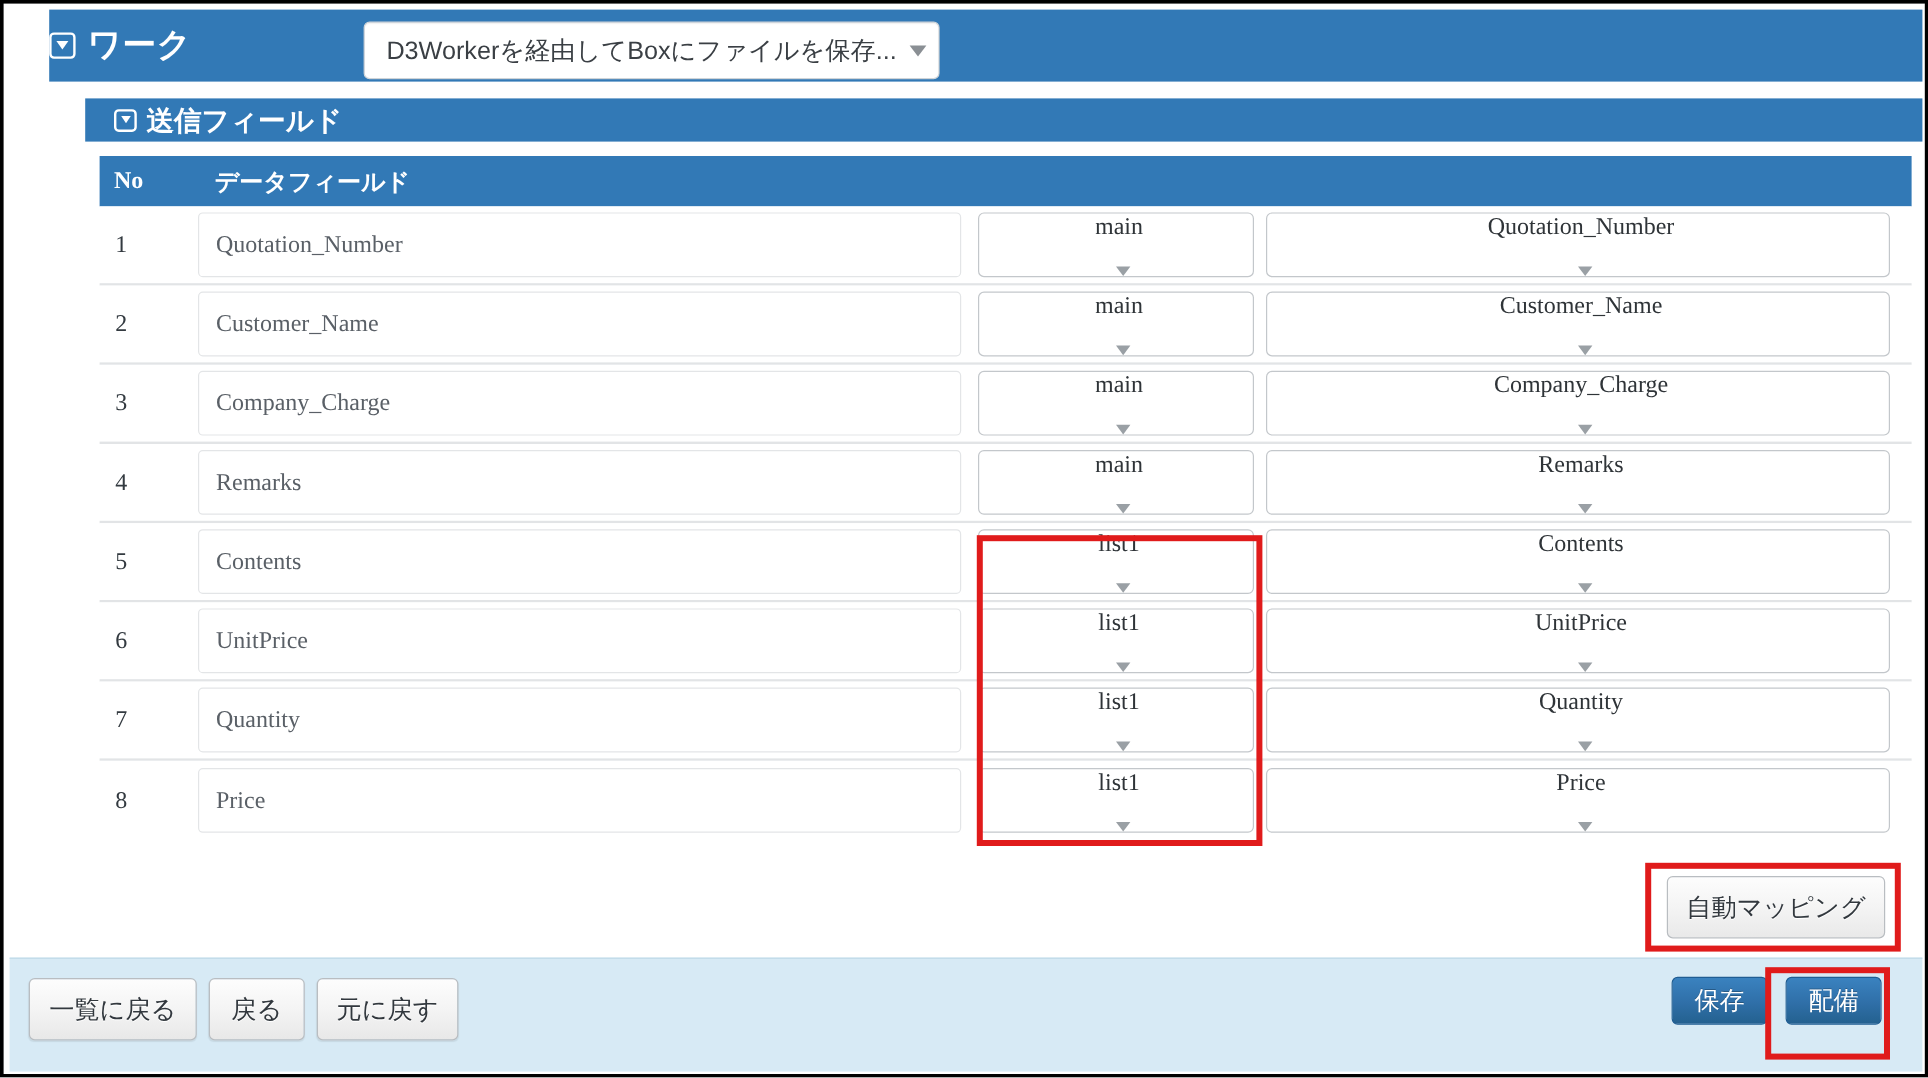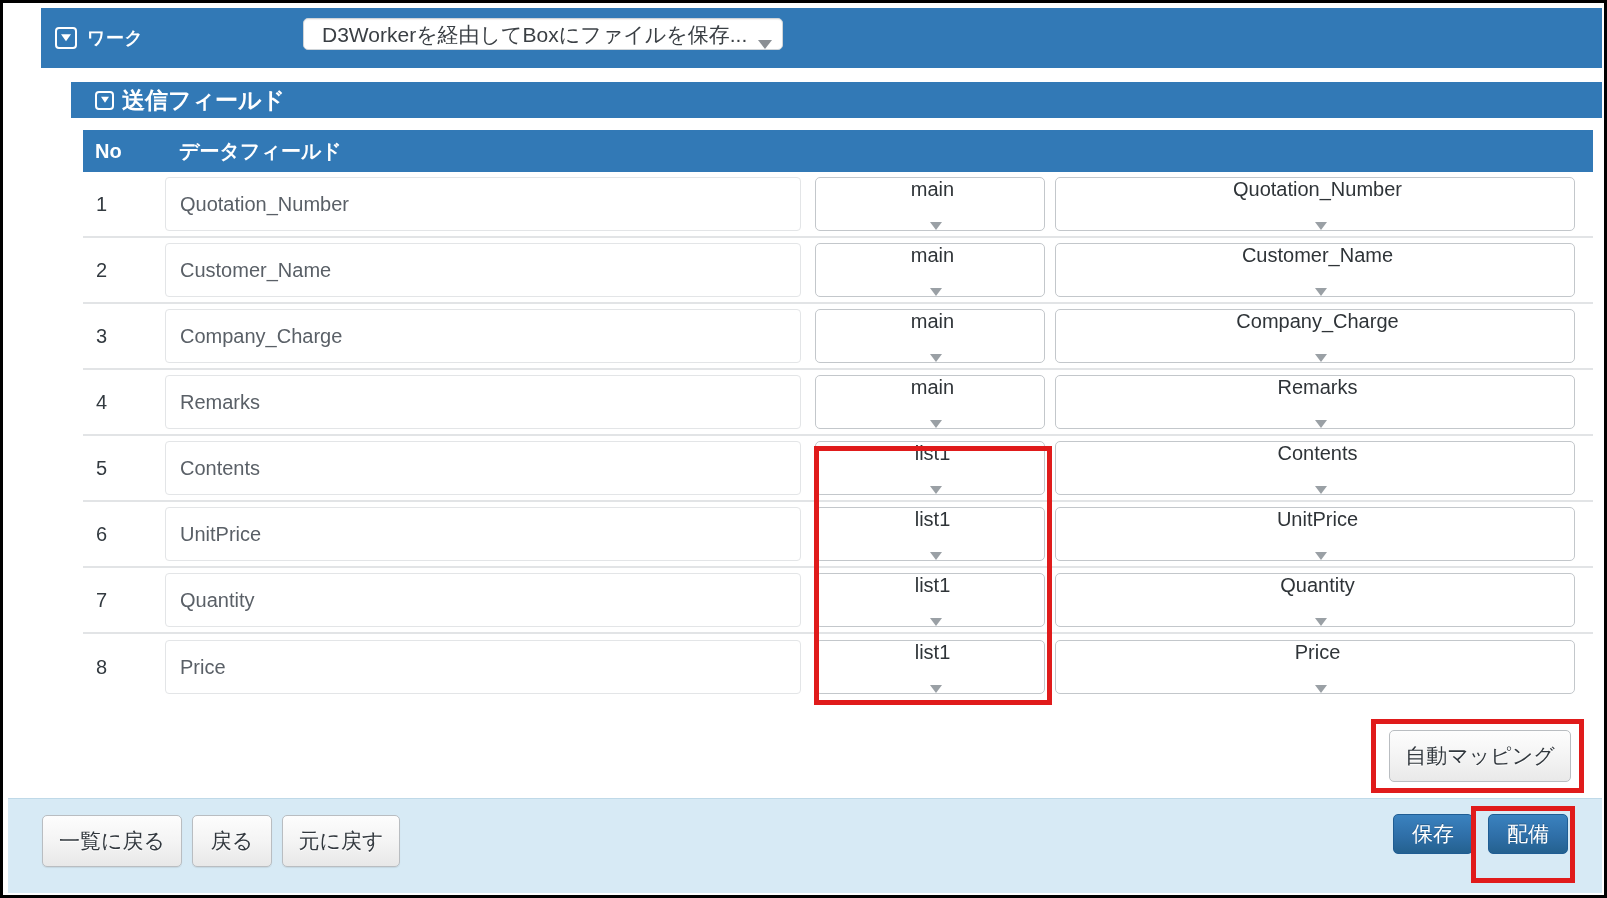--- a/index.html
+++ b/index.html
@@ -21,23 +21,22 @@
   .work-header {
     position: absolute;
     left: 38px; top: 5px;
     width: 1561px; height: 60px;
     background: #3279b6;
     display: flex;
     align-items: center;
   }
   .work-title {
     display: flex; align-items: center;
-    margin-left: 14px;
     color: #ffffff;
-    font-size: 18px;
+    font-size: 28px;
     font-weight: bold;
     letter-spacing: 0.5px;
   }
   .box-caret-icon {
     width: 22px; height: 22px;
     border: 2.5px solid #ffffff;
     border-radius: 4px;
     margin-right: 10px;
     position: relative;
     flex: 0 0 auto;
@@ -48,25 +47,25 @@
     left: 50%; top: 50%;
     transform: translate(-50%, -54%);
     width: 0; height: 0;
     border-left: 5.5px solid transparent;
     border-right: 5.5px solid transparent;
     border-top: 7px solid #ffffff;
   }
   .work-select {
     position: absolute;
     left: 262px; top: 10px;
-    width: 480px; height: 32px;
+    width: 480px; height: 48px;
     background: #ffffff;
     border: 1px solid #cfd4d8;
     border-radius: 5px;
-    display: flex; align-items: flex-end;
+    display: flex; align-items: center;
     padding: 0 10px 0 18px;
     box-shadow: 0 1px 1px rgba(0,0,0,0.06) inset;
   }
   .work-select .lbl {
     flex: 1;
     font-size: 21px;
     color: #3a3f44;
     white-space: nowrap;
     overflow: hidden;
   }
@@ -103,20 +102,21 @@
     border-left-width: 4.5px;
     border-right-width: 4.5px;
     border-top-width: 6px;
   }
 
   
   .table-wrap {
     position: absolute;
     left: 80px; top: 127px;
     width: 1510px;
+    font-family: Liberation Serif, serif;
   }
   .thead {
     height: 42px;
     background: #3279b6;
     display: flex;
     align-items: center;
     color: #ffffff;
     font-size: 20px;
     font-weight: bold;
   }
@@ -215,21 +215,20 @@
     position: absolute;
     height: 52px;
     border: 1px solid #b9bdc1;
     border-radius: 5px;
     background: linear-gradient(to bottom, #fdfdfd 0%, #f4f4f4 50%, #e8e8e8 100%);
     display: flex; align-items: center; justify-content: center;
     font-size: 21px;
     color: #32383e;
     text-shadow: 0 1px 0 #ffffff;
     box-shadow: 0 1px 1px rgba(0,0,0,0.08);
-    margin-left: 18px;
   }
   #btn-list   { left: 16px;  top: 16px; width: 140px; }
   #btn-back   { left: 166px; top: 16px; width: 80px; }
   #btn-undo   { left: 256px; top: 16px; width: 118px; }
 
   .btn-blue {
     position: absolute;
     height: 40px;
     border: 1px solid #1f5d93;
     border-radius: 5px;

